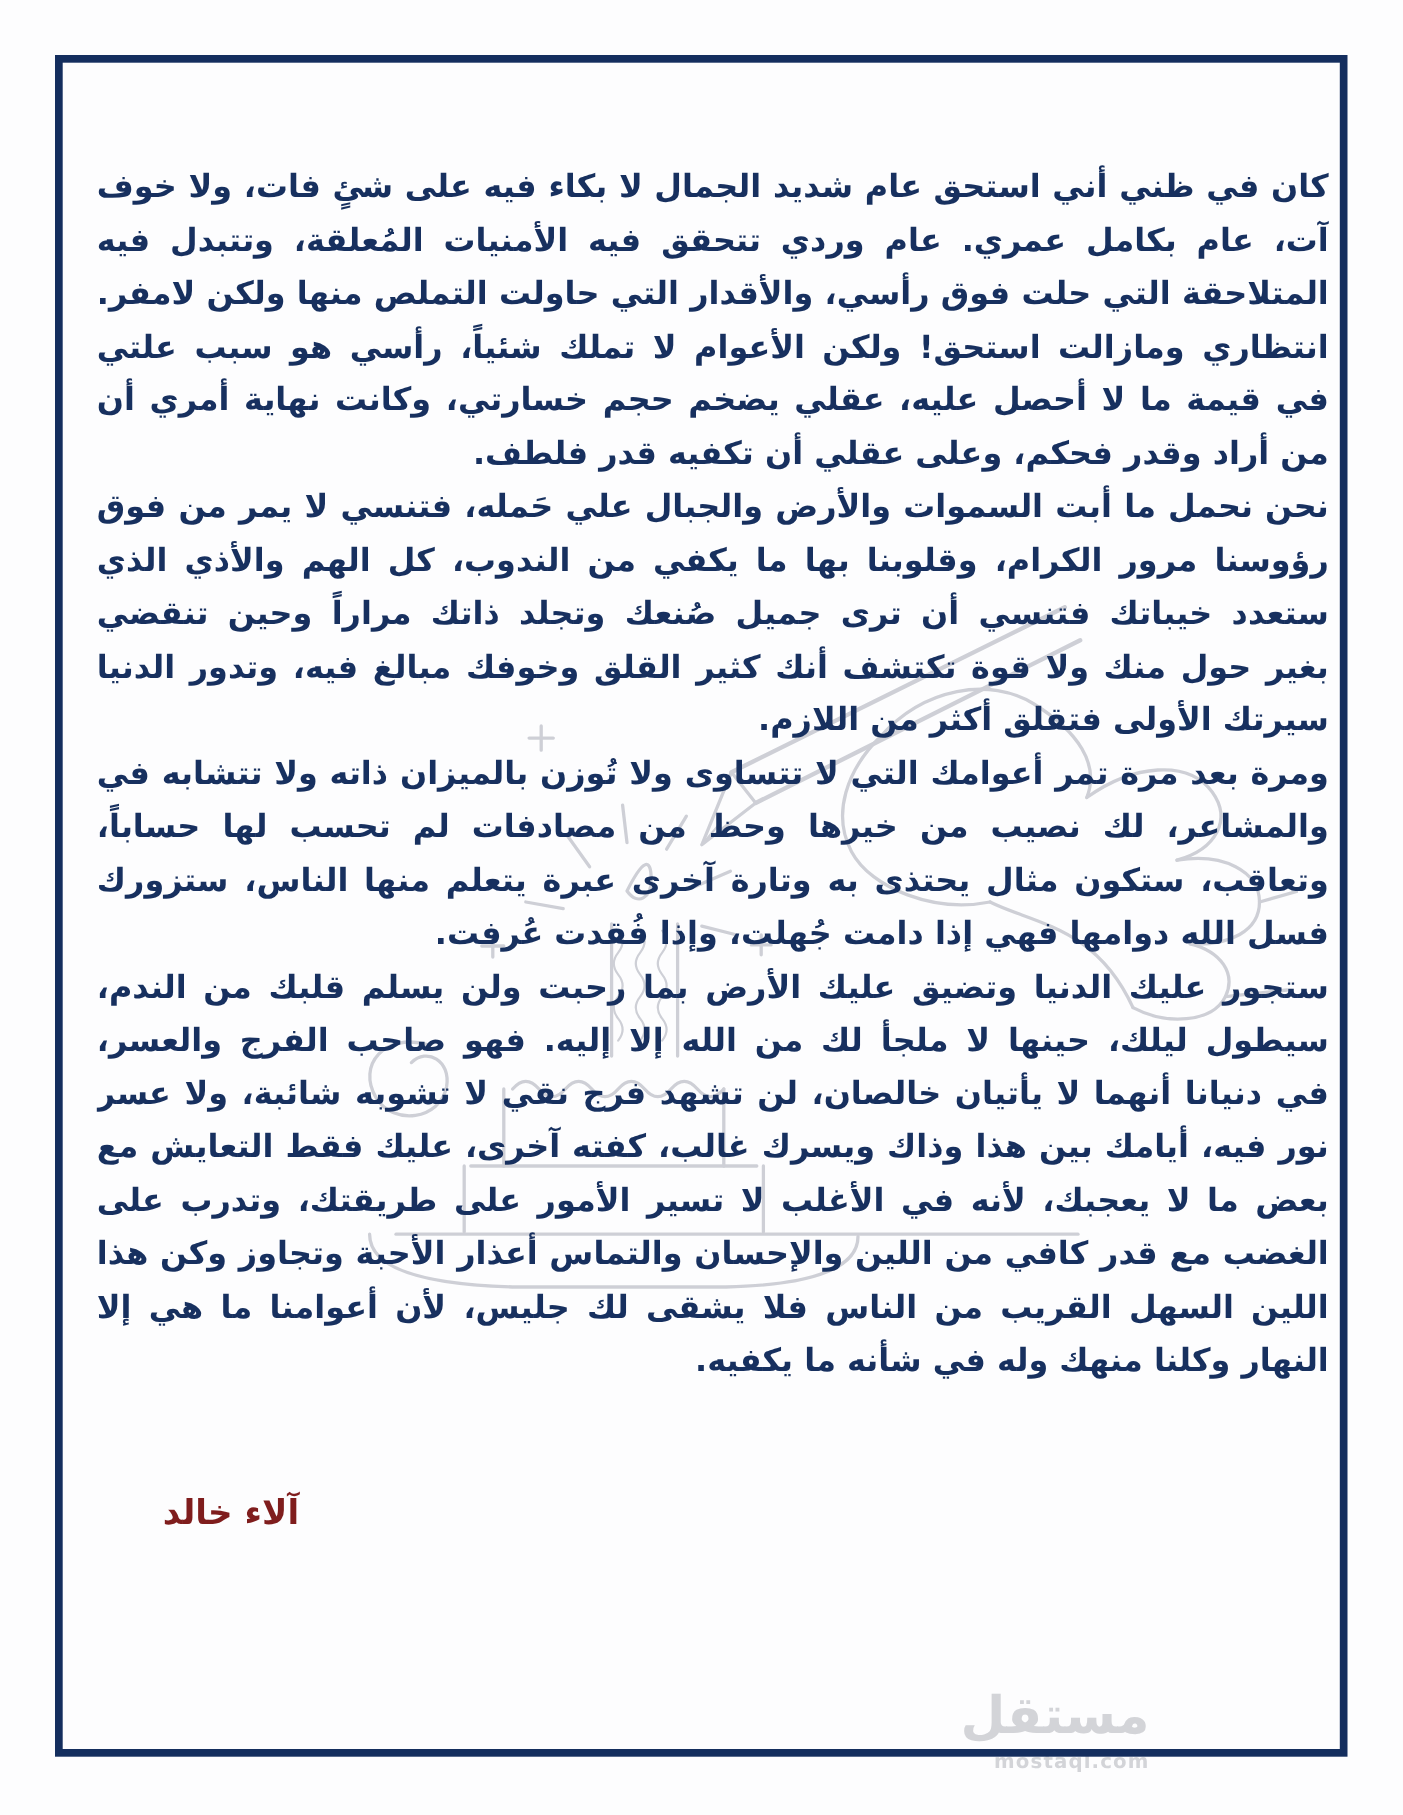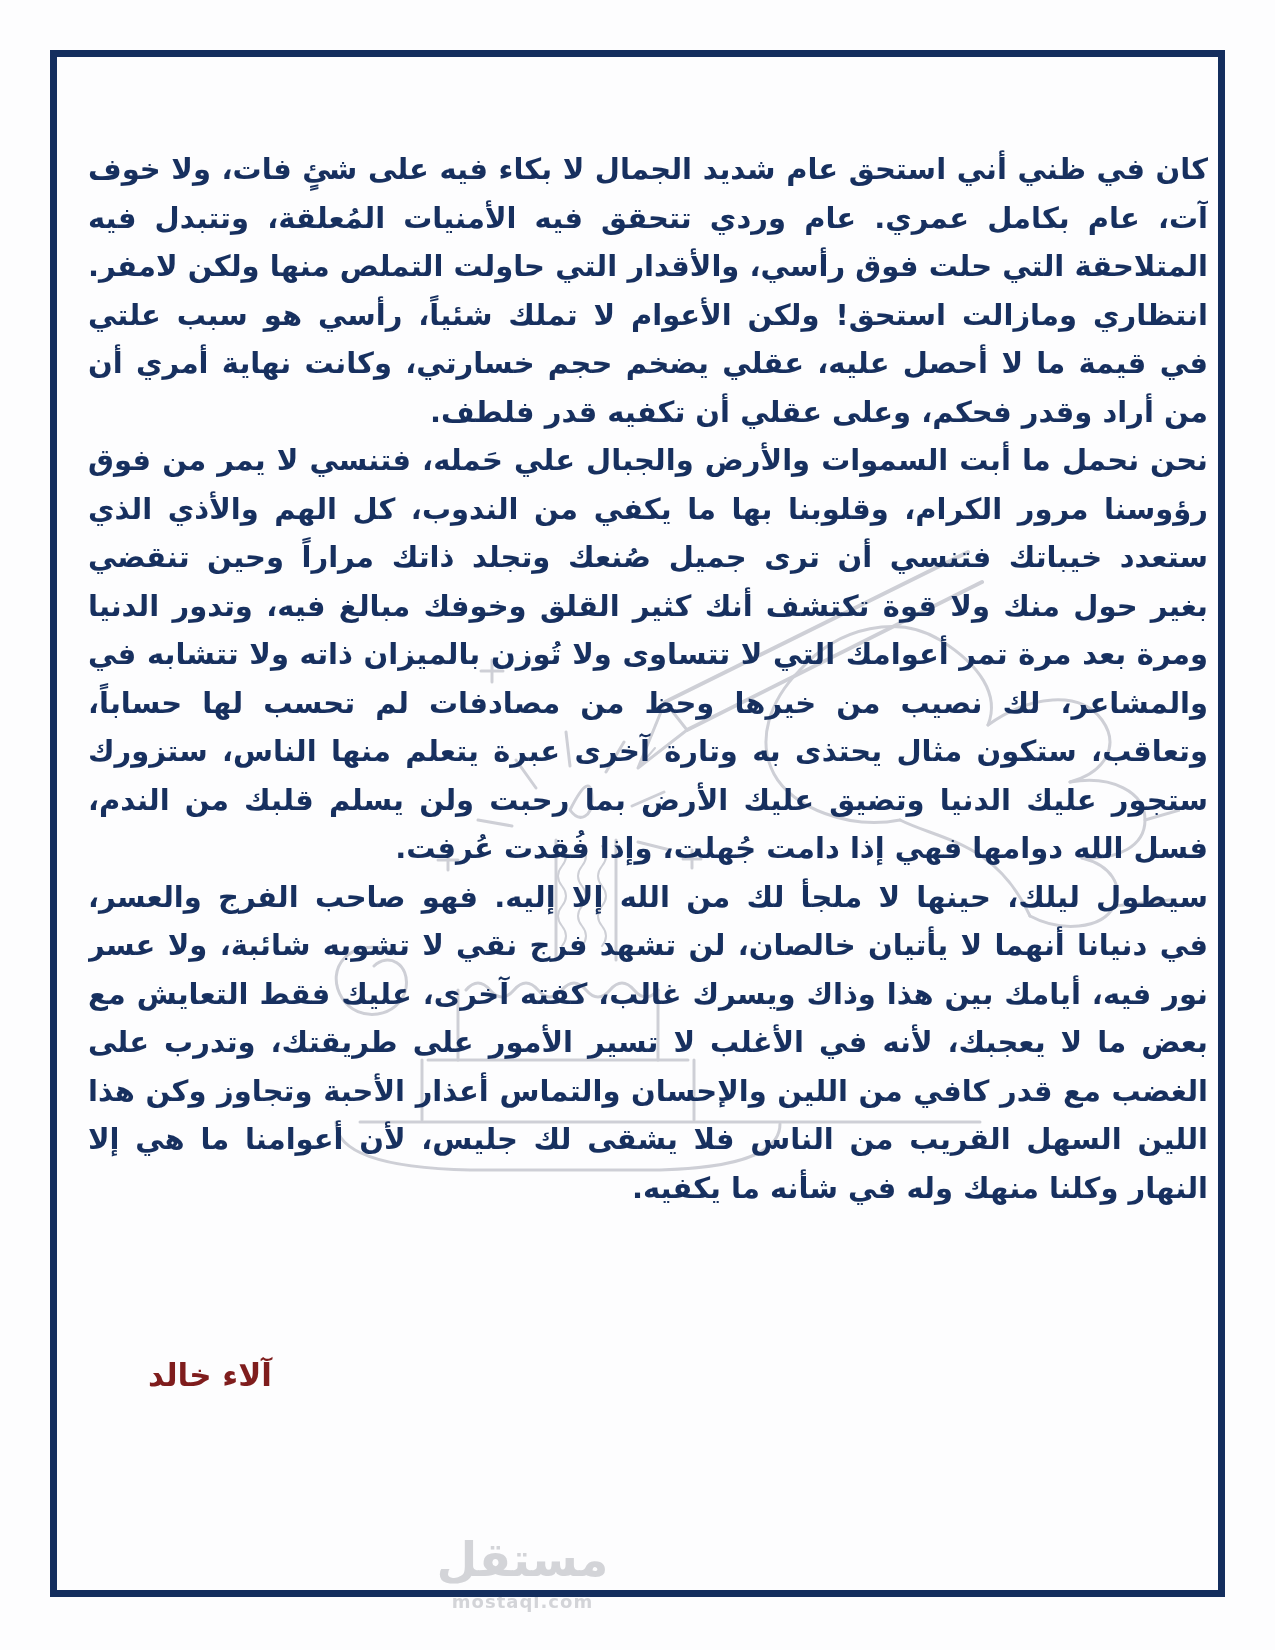--- a/index.html
+++ b/index.html
@@ -26,21 +26,21 @@
   }
   .line.last{text-align-last:right;}
   .signature{
     position:absolute;left:148px;top:1352px;z-index:2;
     direction:rtl;color:#7f1d1d;font-size:31px;font-weight:bold;line-height:46px;
   }
   
   .sketch{position:absolute;left:240px;top:520px;z-index:1;opacity:.9;}
   
   .brand{
-    position:absolute;left:0;top:1534px;width:1045px;text-align:center;z-index:1;
+    position:absolute;left:0;top:1534px;width:1045px;text-align:right;z-index:1;
     color:#d3d4d8;
   }
   .brand-ar{font-size:47px;font-weight:bold;line-height:52px;direction:rtl;}
   .brand-en{font-size:18px;font-weight:bold;line-height:28px;letter-spacing:1px;margin-top:2px;}
 </style>
 </head>
 <body>
 
 <div class="page">
 
@@ -95,27 +95,28 @@
     <div class="line">المتلاحقة التي حلت فوق رأسي، والأقدار التي حاولت التملص منها ولكن لامفر. وطال</div>
     <div class="line">انتظاري ومازالت استحق! ولكن الأعوام لا تملك شئياً، رأسي هو سبب علتي يبالغ كثيراً</div>
     <div class="line">في قيمة ما لا أحصل عليه، عقلي يضخم حجم خسارتي، وكانت نهاية أمري أن الله هو</div>
     <div class="line last">من أراد وقدر فحكم، وعلى عقلي أن تكفيه قدر فلطف.</div>
 
     <div class="line">نحن نحمل ما أبت السموات والأرض والجبال علي حَمله، فتنسي لا يمر من فوق</div>
     <div class="line">رؤوسنا مرور الكرام، وقلوبنا بها ما يكفي من الندوب، كل الهم والأذي الذي أثقل ظهرك</div>
 
     <div class="line">ستعدد خيباتك فتنسي أن ترى جميل صُنعك وتجلد ذاتك مراراً وحين تنقضي فاجعتك</div>
     <div class="line">بغير حول منك ولا قوة تكتشف أنك كثير القلق وخوفك مبالغ فيه، وتدور الدنيا فتعود</div>
+    <div class="line last">سيرتك الأولى فتقلق أكثر من اللازم.</div>
 
     <div class="line">ومرة بعد مرة تمر أعوامك التي لا تتساوى ولا تُوزن بالميزان ذاته ولا تتشابه في الأحداث</div>
     <div class="line">والمشاعر، لك نصيب من خيرها وحظ من مصادفات لم تحسب لها حساباً، ستكافئ</div>
     <div class="line">وتعاقب، ستكون مثال يحتذى به وتارة آخرى عبرة يتعلم منها الناس، ستزورك العافية</div>
+    <div class="line last">فسل الله دوامها فهي إذا دامت جُهلت، وإذا فُقدت عُرفت.</div>
+
     <div class="line">ستجور عليك الدنيا وتضيق عليك الأرض بما رحبت ولن يسلم قلبك من الندم،</div>
-
-    <div class="line last">فسل الله دوامها فهي إذا دامت جُهلت، وإذا فُقدت عُرفت.</div>
     <div class="line">سيطول ليلك، حينها لا ملجأ لك من الله إلا إليه. فهو صاحب الفرج والعسر، وسنته</div>
     <div class="line">في دنيانا أنهما لا يأتيان خالصان، لن تشهد فرج نقي لا تشوبه شائبة، ولا عسر مغلق لا</div>
     <div class="line">نور فيه، أيامك بين هذا وذاك ويسرك غالب، كفته آخرى، عليك فقط التعايش مع</div>
     <div class="line">بعض ما لا يعجبك، لأنه في الأغلب لا تسير الأمور على طريقتك، وتدرب على تحمل</div>
     <div class="line">الغضب مع قدر كافي من اللين والإحسان والتماس أعذار الأحبة وتجاوز وكن هذا الهين</div>
     <div class="line">اللين السهل القريب من الناس فلا يشقى لك جليس، لأن أعوامنا ما هي إلا ساعة من</div>
     <div class="line last">النهار وكلنا منهك وله في شأنه ما يكفيه.</div>
   </div>
 
   <div class="signature">آلاء خالد</div>

